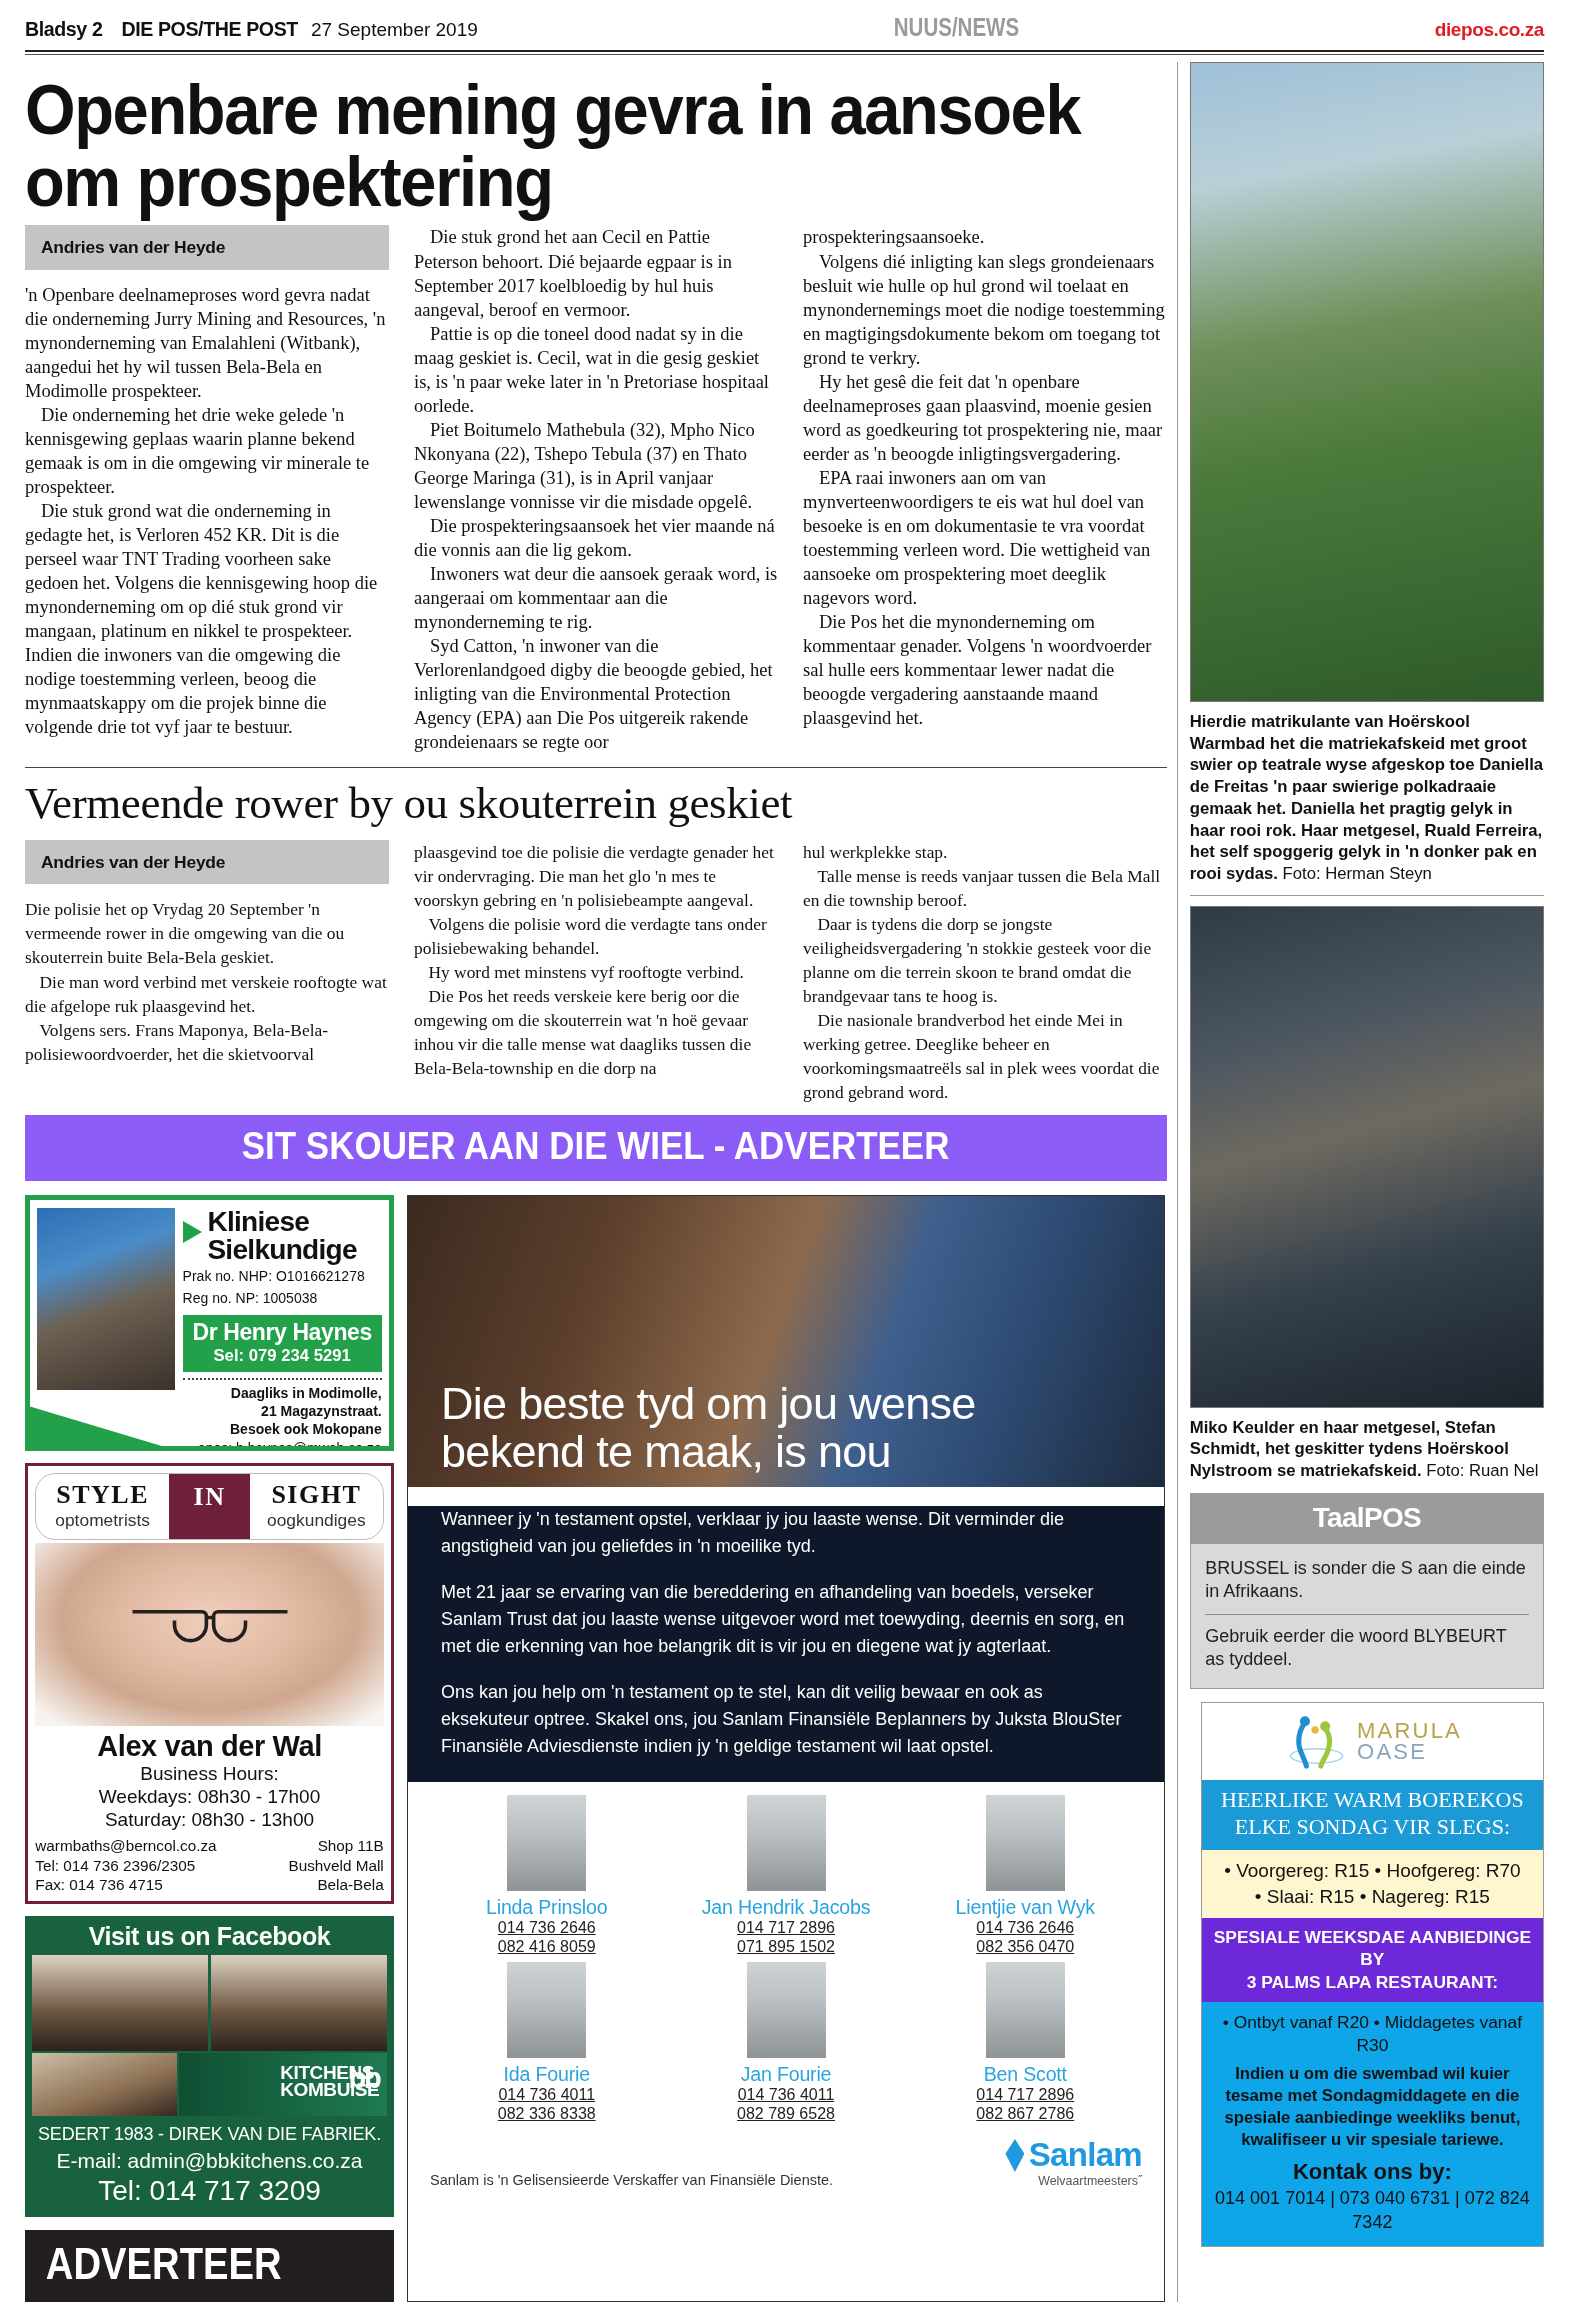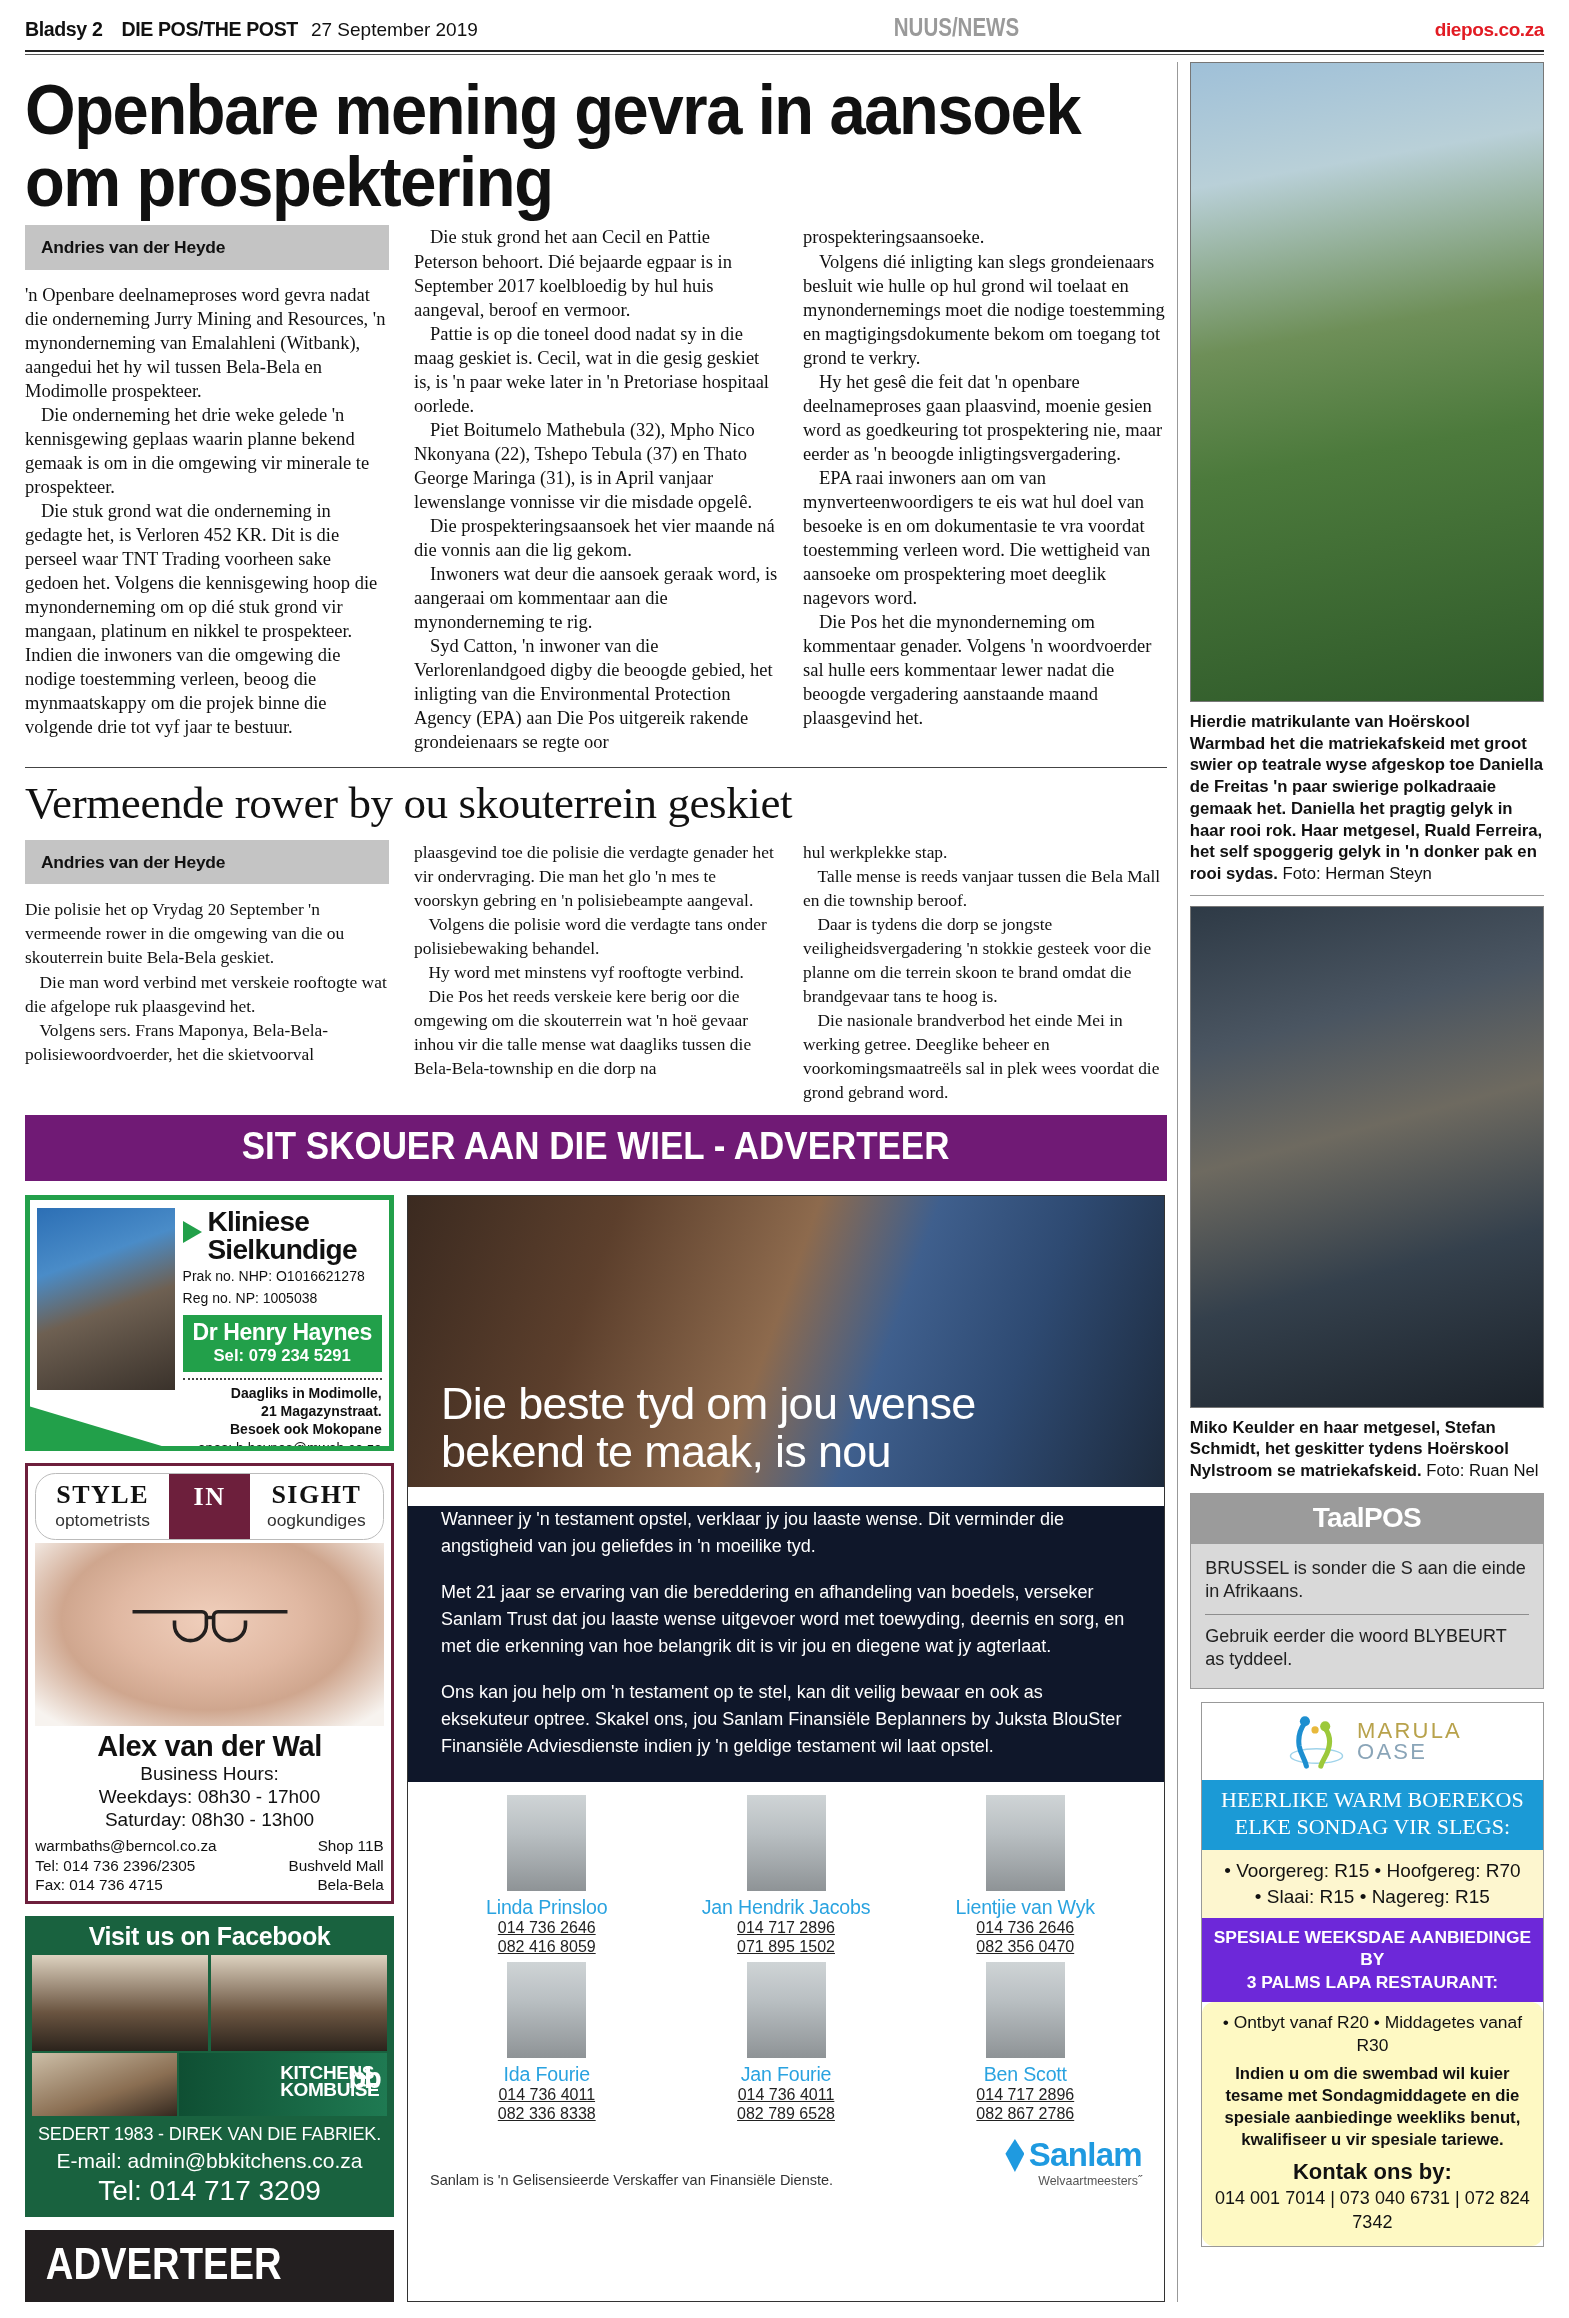--- a/index.html
+++ b/index.html
@@ -57,21 +57,21 @@
     font-weight: normal; font-size: 45px; line-height: 1.08;
     margin: 10.2px 0 13px 0; letter-spacing: -0.4px;
   }
   .art2-col { width: 364px; }
   .body-text-2 { font-family: "Liberation Serif", serif; font-size: 17.4px; line-height: 1.38; }
   .body-text-2 p { text-indent: 14.5px; }
   .body-text-2 p.first { text-indent: 0; }
 
   
   .banner-black {
-    background: #701a75; color: #fff; text-align: center;
+    background: #8b5cf6; color: #fff; text-align: center;
     font-weight: bold; font-size: 38px; letter-spacing: 0px;
     padding: 10.2px 0 13px 0; margin-top: 10.2px; transform: scaleX(1);
   }
   .banner-black span { display: inline-block; transform: scaleX(0.92); }
 
   
   .ads-wrap { display: flex; gap: 13px; margin-top: 14.5px; }
   .ads-left { width: 369px; }
   .ads-mid { width: 758px; border: 1.1px solid #333; }
 
@@ -178,21 +178,21 @@
   .mar-logo-row { display: inline-flex; align-items: center; gap: 7.3px; }
   .mar-figs { width: 67px; height: 55px; position: relative; }
   .mar-name { text-align: left; line-height: 0.95; }
   .mar-name .m1 { color: #b8a24b; font-size: 22px; letter-spacing: 2.2px; }
   .mar-name .m2 { color: #8aa5b8; font-size: 22px; letter-spacing: 2.2px; }
   .mar-blue { background: #1b9ad6; color: #fff; text-align: center;
       font-family: "Liberation Serif", serif; font-size: 22px; line-height: 1.22; padding: 7.3px 4.4px 8.7px; }
   .mar-cream { background: #fdf6cf; text-align: center; font-size: 19px; padding: 8.7px 4.4px; line-height: 1.35; }
   .mar-blue2 { background: #6d28d9; color: #fff; text-align: center; font-weight: bold;
       font-size: 17.4px; line-height: 1.3; padding: 7.3px 4.4px 8.7px; }
-  .mar-cream2 { background: #fef9c3; text-align: center; font-size: 17.4px; padding: 8.7px 7.3px 11.6px; line-height: 1.32; border-radius: 12px; }
+  .mar-cream2 { background: #0ea5e9; text-align: center; font-size: 17.4px; padding: 8.7px 7.3px 11.6px; line-height: 1.32; }
   .mar-note { font-weight: bold; font-size: 16.7px; line-height: 1.32; margin-top: 5.8px; }
   .mar-kontak { font-weight: bold; font-size: 22px; margin-top: 5.8px; }
   .mar-nums { font-size: 18px; margin-top: 1.5px; }
 </style>
 </head>
 <body>
 
 <div class="page">
 
   <div class="masthead">

